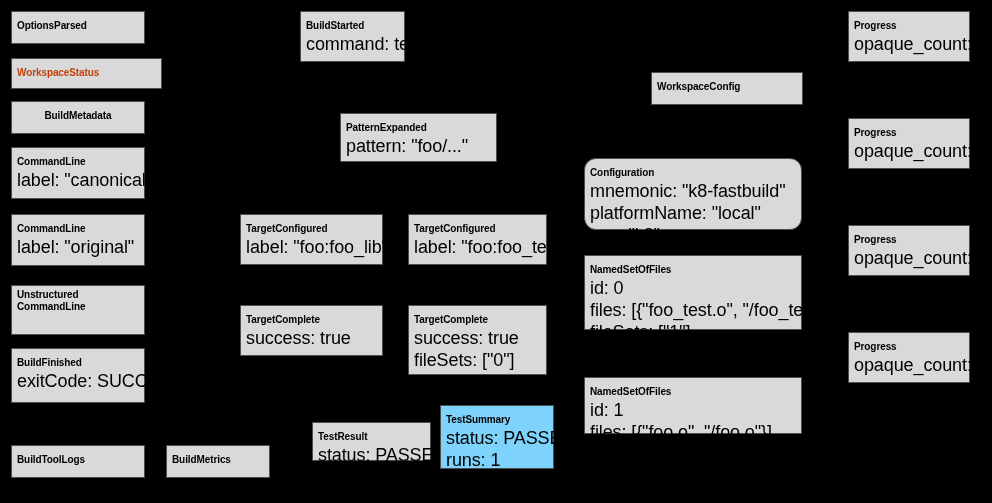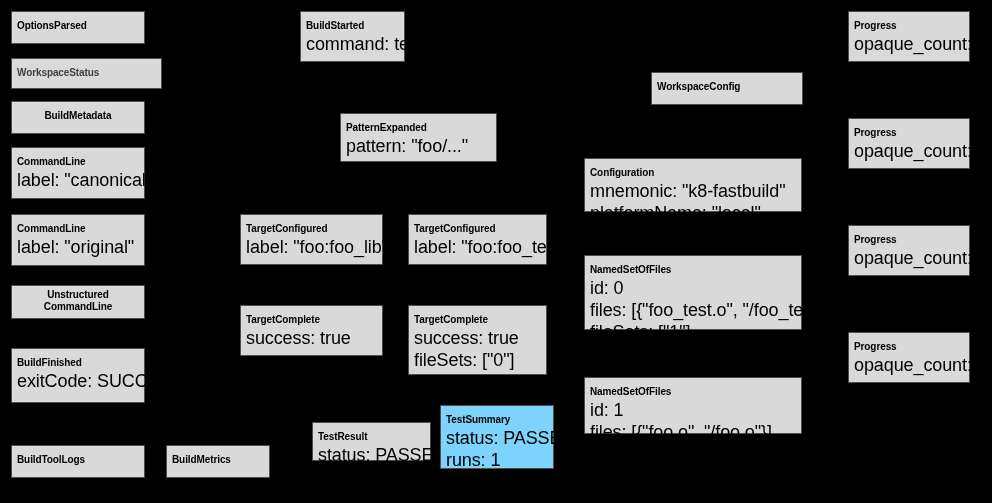--- a/index.html
+++ b/index.html
@@ -46,29 +46,29 @@
   .node-field {
     white-space: pre;
     line-height: 1.22;
   }
 </style>
 </head>
 <body>
 
 <div id="canvas" style="width: 992px; height: 503px; background: rgb(0, 0, 0);">
     <div class="node" style="left: 11px; top: 11px; width: 134px; height: 33px; background: rgb(217, 217, 217); border-color: rgb(77, 77, 77); color: rgb(0, 0, 0);"><div class="node-title">OptionsParsed</div></div>
-    <div class="node" style="left: 11px; top: 58px; width: 151px; height: 31px; background: rgb(217, 217, 217); border-color: rgb(77, 77, 77); color: #404040;"><div class="node-title">WorkspaceStatus</div></div>
+    <div class="node" style="left: 11px; top: 58px; width: 151px; height: 31px; background: rgb(217, 217, 217); border-color: rgb(77, 77, 77); color: #c2410c;"><div class="node-title">WorkspaceStatus</div></div>
     <div class="node" style="left: 11px; top: 101px; width: 134px; height: 33px; background: rgb(217, 217, 217); border-color: rgb(77, 77, 77); color: rgb(0, 0, 0); text-align: center;"><div class="node-title">BuildMetadata</div></div>
     <div class="node" style="left: 11px; top: 147px; width: 134px; height: 52px; background: rgb(217, 217, 217); border-color: rgb(77, 77, 77); color: rgb(0, 0, 0);"><div class="node-title">CommandLine</div><div class="node-fields">
         <div class="node-field">label: "canonical"</div>
       </div></div>
     <div class="node" style="left: 11px; top: 214px; width: 134px; height: 52px; background: rgb(217, 217, 217); border-color: rgb(77, 77, 77); color: rgb(0, 0, 0);"><div class="node-title">CommandLine</div><div class="node-fields">
         <div class="node-field">label: "original"</div>
       </div></div>
-    <div class="node" style="left: 11px; top: 285px; width: 134px; height: 34px; background: rgb(217, 217, 217); border-color: rgb(77, 77, 77); color: rgb(0, 0, 0); text-align: center;"><div class="node-title two-line">Unstructured
+    <div class="node" style="left: 11px; top: 285px; width: 134px; height: 50px; background: rgb(217, 217, 217); border-color: rgb(77, 77, 77); color: rgb(0, 0, 0);"><div class="node-title two-line">Unstructured
 CommandLine</div></div>
     <div class="node" style="left: 11px; top: 348px; width: 134px; height: 55px; background: rgb(217, 217, 217); border-color: rgb(77, 77, 77); color: rgb(0, 0, 0);"><div class="node-title">BuildFinished</div><div class="node-fields">
         <div class="node-field">exitCode: SUCCESS</div>
       </div></div>
     <div class="node" style="left: 11px; top: 445px; width: 134px; height: 33px; background: rgb(217, 217, 217); border-color: rgb(77, 77, 77); color: rgb(0, 0, 0);"><div class="node-title">BuildToolLogs</div></div>
     <div class="node" style="left: 166px; top: 445px; width: 104px; height: 33px; background: rgb(217, 217, 217); border-color: rgb(77, 77, 77); color: #000000;"><div class="node-title">BuildMetrics</div></div>
     <div class="node" style="left: 300px; top: 11px; width: 105px; height: 51px; background: rgb(217, 217, 217); border-color: rgb(77, 77, 77); color: rgb(0, 0, 0);"><div class="node-title">BuildStarted</div><div class="node-fields">
         <div class="node-field">command: test</div>
       </div></div>
     <div class="node" style="left: 300px; top: 113px; width: 157px; height: 49px; background: rgb(217, 217, 217); border-color: rgb(77, 77, 77); color: rgb(0, 0, 0); margin-left: 40px;"><div class="node-title">PatternExpanded</div><div class="node-fields">
@@ -88,21 +88,21 @@
         <div class="node-field">fileSets: ["0"]</div>
       </div></div>
     <div class="node" style="left: 312px; top: 422px; width: 119px; height: 39px; background: rgb(217, 217, 217); border-color: rgb(77, 77, 77); color: rgb(0, 0, 0);"><div class="node-title">TestResult</div><div class="node-fields">
         <div class="node-field">status: PASSED</div>
       </div></div>
     <div class="node" style="left: 440px; top: 405px; width: 114px; height: 64px; background: #7dd3fc; border-color: rgb(77, 77, 77); color: rgb(0, 0, 0);"><div class="node-title">TestSummary</div><div class="node-fields">
         <div class="node-field">status: PASSED</div>
         <div class="node-field">runs: 1</div>
       </div></div>
     <div class="node" style="left: 651px; top: 72px; width: 152px; height: 33px; background: rgb(217, 217, 217); border-color: rgb(77, 77, 77); color: rgb(0, 0, 0);"><div class="node-title">WorkspaceConfig</div></div>
-    <div class="node" style="left: 584px; top: 158px; width: 218px; height: 54px; background: rgb(217, 217, 217); border-color: rgb(77, 77, 77); color: rgb(0, 0, 0);"><div class="node-title">Configuration</div><div class="node-fields">
+    <div class="node" style="left: 584px; top: 158px; width: 218px; height: 72px; background: rgb(217, 217, 217); border-color: rgb(77, 77, 77); color: rgb(0, 0, 0); border-radius: 12px;"><div class="node-title">Configuration</div><div class="node-fields">
         <div class="node-field">mnemonic: "k8-fastbuild"</div>
         <div class="node-field">platformName: "local"</div>
         <div class="node-field">cpu: "k8"</div>
       </div></div>
     <div class="node" style="left: 584px; top: 255px; width: 218px; height: 75px; background: rgb(217, 217, 217); border-color: rgb(77, 77, 77); color: rgb(0, 0, 0);"><div class="node-title">NamedSetOfFiles</div><div class="node-fields">
         <div class="node-field">id: 0</div>
         <div class="node-field">files: [{"foo_test.o", "/foo_test.o"}]</div>
         <div class="node-field">fileSets: ["1"]</div>
       </div></div>
     <div class="node" style="left: 584px; top: 377px; width: 218px; height: 57px; background: rgb(217, 217, 217); border-color: rgb(77, 77, 77); color: rgb(0, 0, 0);"><div class="node-title">NamedSetOfFiles</div><div class="node-fields">

